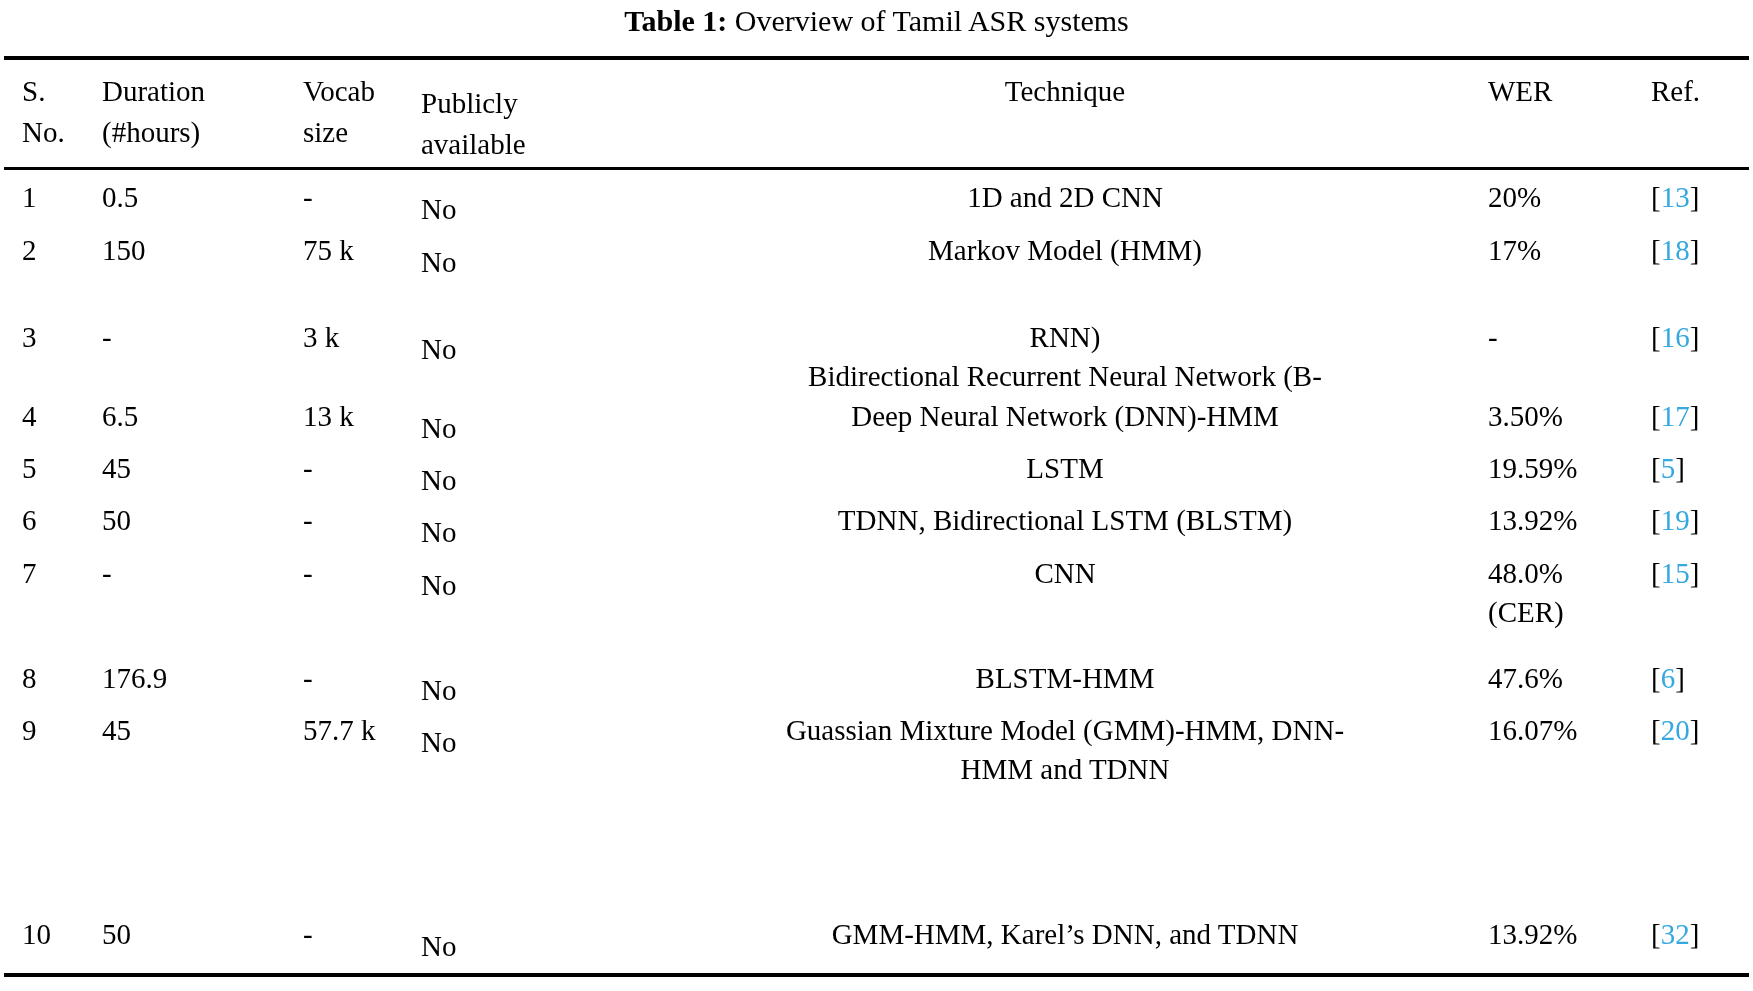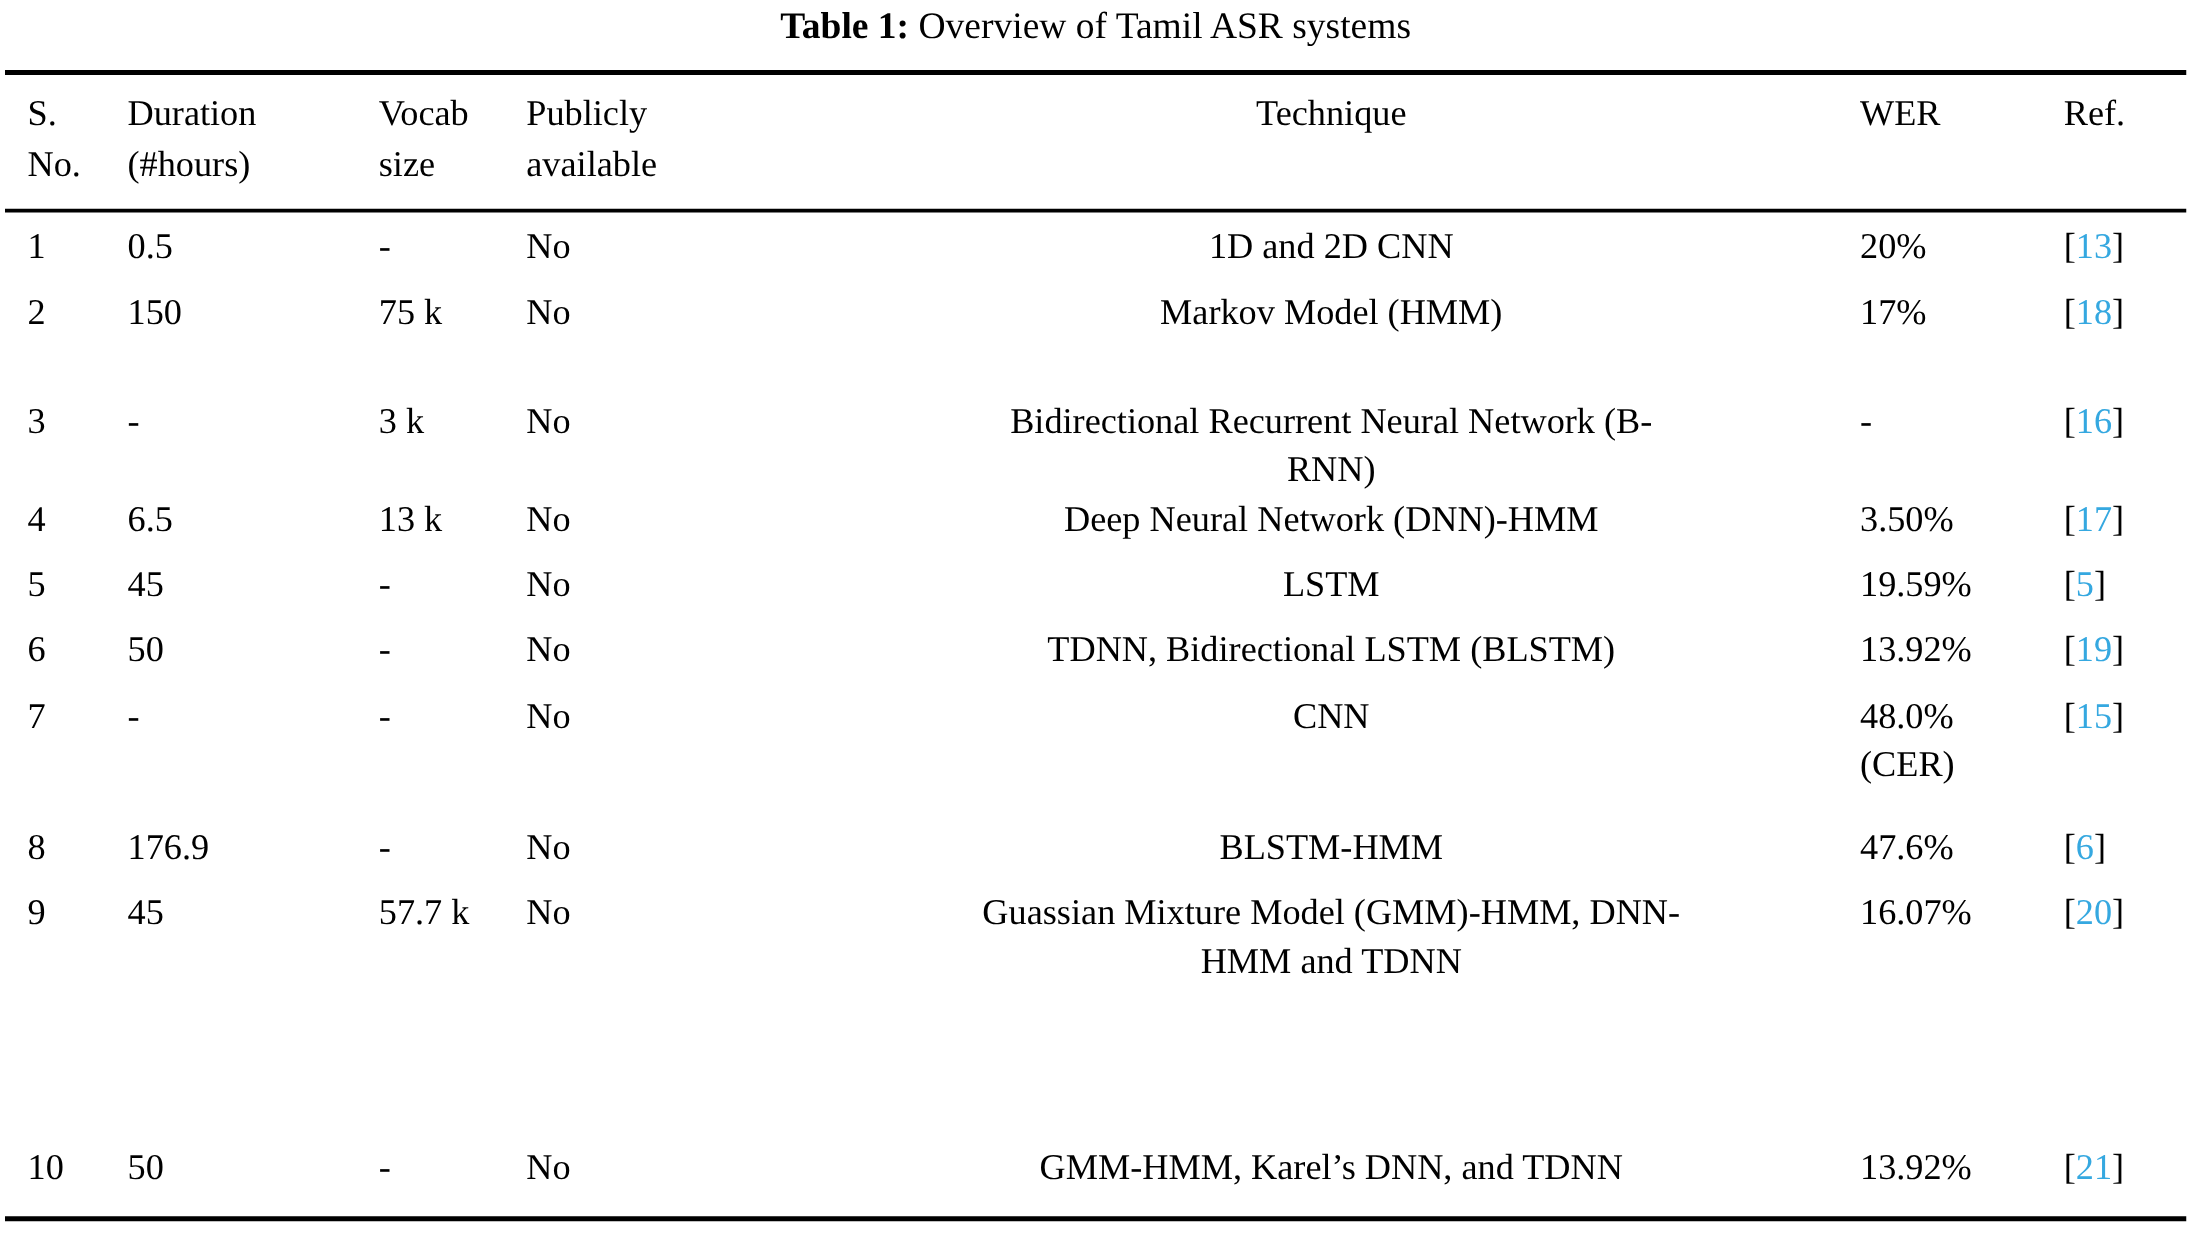--- a/index.html
+++ b/index.html
@@ -70,21 +70,21 @@
     position: absolute;
     font-size: 29px;
     line-height: 39px;
     white-space: pre-wrap;
   }
 
   
   .c-sno   { left: 22px;   width: 80px; }
   .c-dur   { left: 102px;  width: 200px; }
   .c-vocab { left: 303px;  width: 118px; }
-  .c-pub   { left: 421px;  width: 222px; }
+  .c-pub   { left: 421px;  width: 222px; margin-top: 12px; }
   .c-tech  { left: 645px;  width: 840px; text-align: center; }
   .c-wer   { left: 1488px; width: 160px; }
   .c-ref   { left: 1651px; width: 100px; }
 
   
   .head .cell {
     font-size: 29px;
     line-height: 41px;
   }
 
@@ -135,21 +135,21 @@
           <div class="cell c-pub">No</div>
           <div class="cell c-tech"><span class="tech-line">Markov Model (HMM)</span></div>
           <div class="cell c-wer"><span class="tech-line">17%</span></div>
           <div class="cell c-ref"><span class="ref-bracket">[</span><span class="ref-num">18</span><span class="ref-bracket">]</span></div>
         </div>
         <div class="row" style="top: 318px;">
           <div class="cell c-sno">3</div>
           <div class="cell c-dur">-</div>
           <div class="cell c-vocab">3 k</div>
           <div class="cell c-pub">No</div>
-          <div class="cell c-tech"><span class="tech-line">Bidirectional Recurrent Neural Network (B-</span><span class="tech-line">RNN)</span></div>
+          <div class="cell c-tech"><span class="tech-line">RNN)</span><span class="tech-line">Bidirectional Recurrent Neural Network (B-</span></div>
           <div class="cell c-wer"><span class="tech-line">-</span></div>
           <div class="cell c-ref"><span class="ref-bracket">[</span><span class="ref-num">16</span><span class="ref-bracket">]</span></div>
         </div>
         <div class="row" style="top: 397px;">
           <div class="cell c-sno">4</div>
           <div class="cell c-dur">6.5</div>
           <div class="cell c-vocab">13 k</div>
           <div class="cell c-pub">No</div>
           <div class="cell c-tech"><span class="tech-line">Deep Neural Network (DNN)-HMM</span></div>
           <div class="cell c-wer"><span class="tech-line">3.50%</span></div>
@@ -200,18 +200,18 @@
           <div class="cell c-wer"><span class="tech-line">16.07%</span></div>
           <div class="cell c-ref"><span class="ref-bracket">[</span><span class="ref-num">20</span><span class="ref-bracket">]</span></div>
         </div>
         <div class="row" style="top: 915px;">
           <div class="cell c-sno">10</div>
           <div class="cell c-dur">50</div>
           <div class="cell c-vocab">-</div>
           <div class="cell c-pub">No</div>
           <div class="cell c-tech"><span class="tech-line">GMM-HMM, Karel’s DNN, and TDNN</span></div>
           <div class="cell c-wer"><span class="tech-line">13.92%</span></div>
-          <div class="cell c-ref"><span class="ref-bracket">[</span><span class="ref-num">21</span><span class="ref-bracket">]</span></div>
+          <div class="cell c-ref"><span class="ref-bracket">[</span><span class="ref-num">32</span><span class="ref-bracket">]</span></div>
         </div>
       </div>
 
   </div>
 </div>
 
 </body></html>

